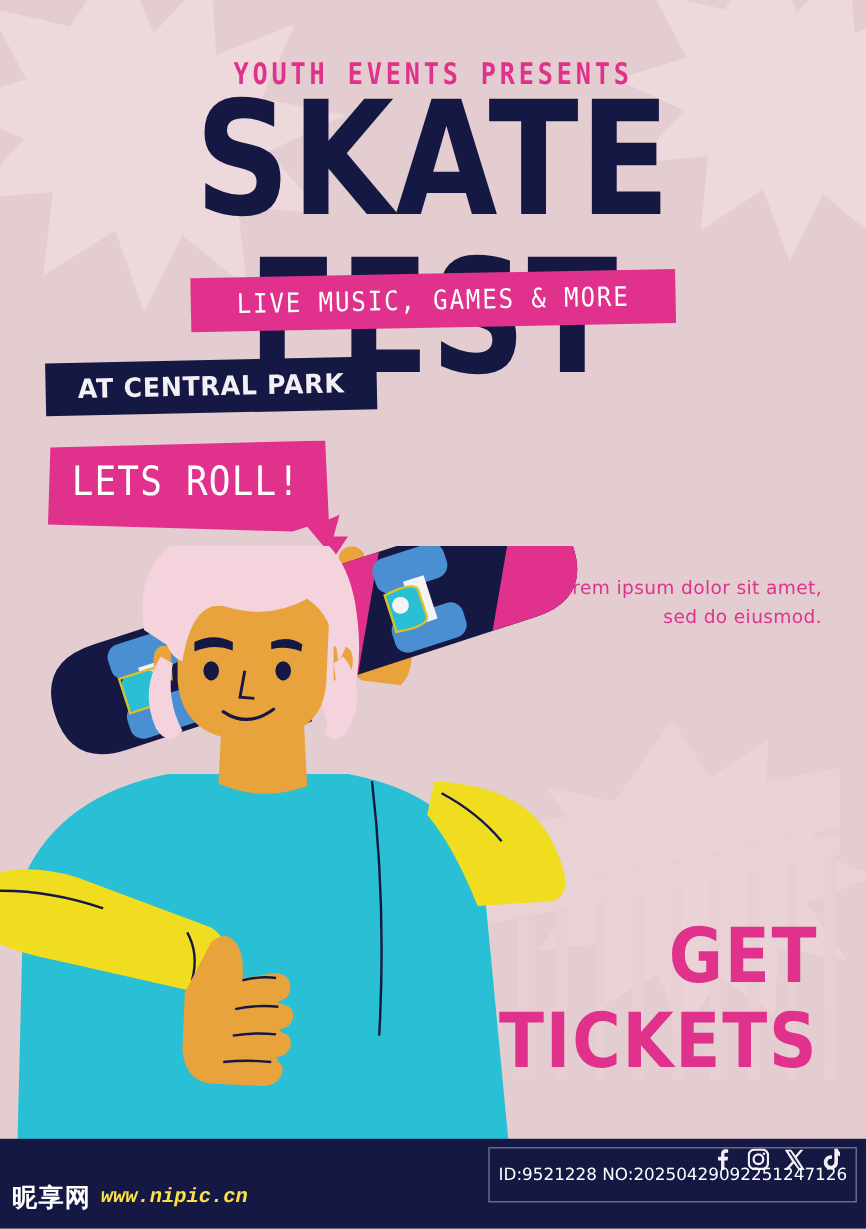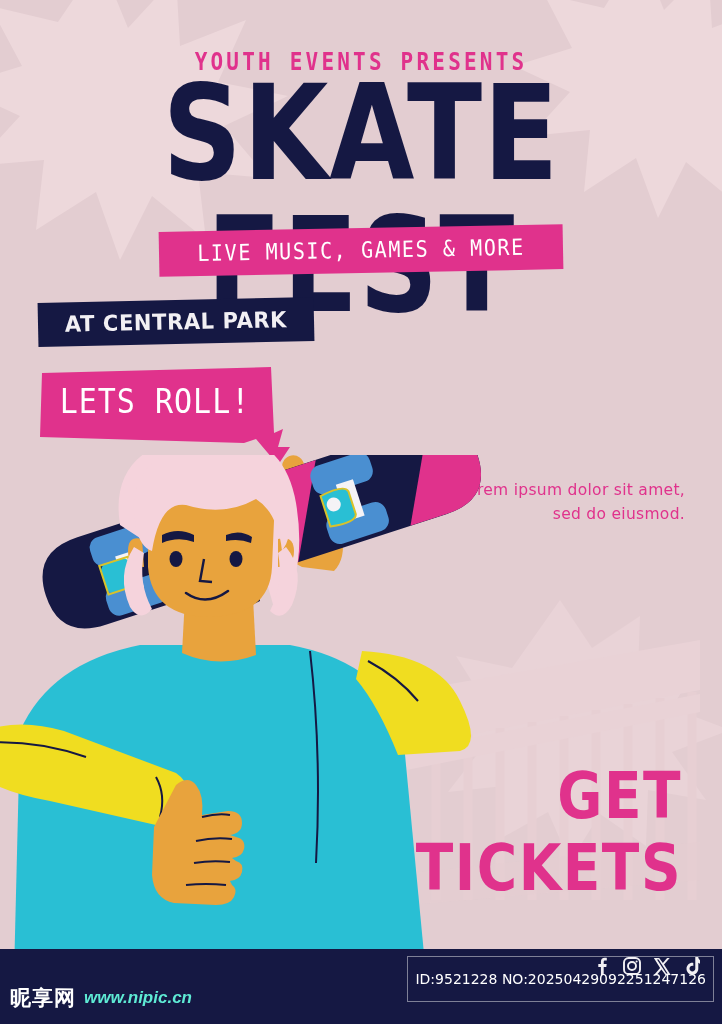--- a/index.html
+++ b/index.html
@@ -80,21 +80,21 @@
   }
   .socials{
     position:absolute;right:22px;top:8px;display:flex;gap:13px;
     align-items:center;
   }
   .socials svg{display:block;}
   .wm{
     position:absolute;left:10px;bottom:12px;display:flex;align-items:center;gap:8px;
   }
   .wm-cn{color:#fff;font-size:21px;font-weight:700;font-family:"DejaVu Sans",sans-serif;letter-spacing:1px;}
-  .wm-url{color:#5eead4;font-size:17px;font-style:italic;font-weight:700;font-family:Liberation Sans, sans-serif;}
+  .wm-url{color:#fde047;font-size:17px;font-style:italic;font-weight:700;font-family:Liberation Mono, monospace;}
   .wm-id{
     position:absolute;right:8px;bottom:22px;color:#fff;font-size:14px;
     font-family:"DejaVu Sans",sans-serif;
     border:1px solid rgba(255,255,255,.45);padding:14px 7px;
   }
 </style>
 </head>
 <body>
 
 <div class="poster">

